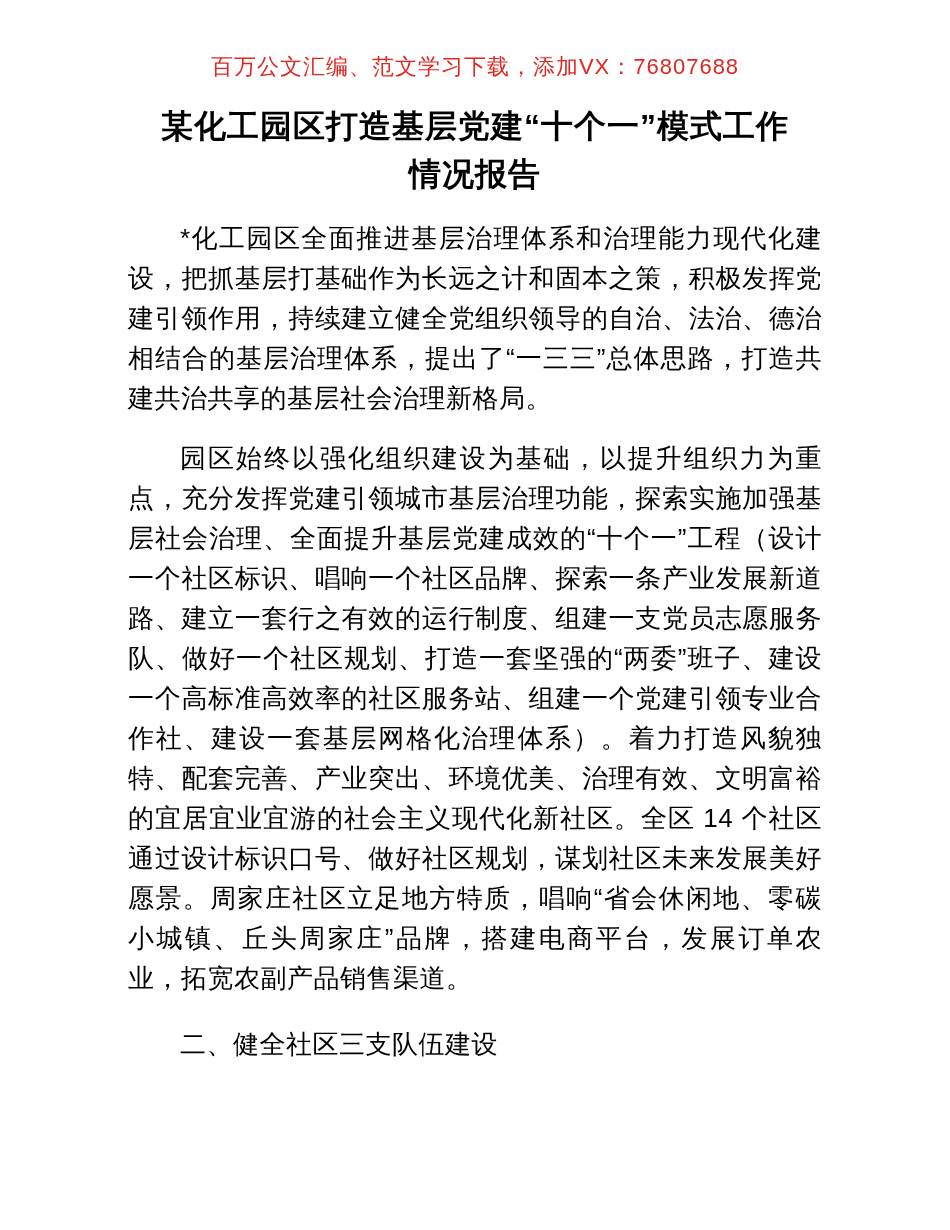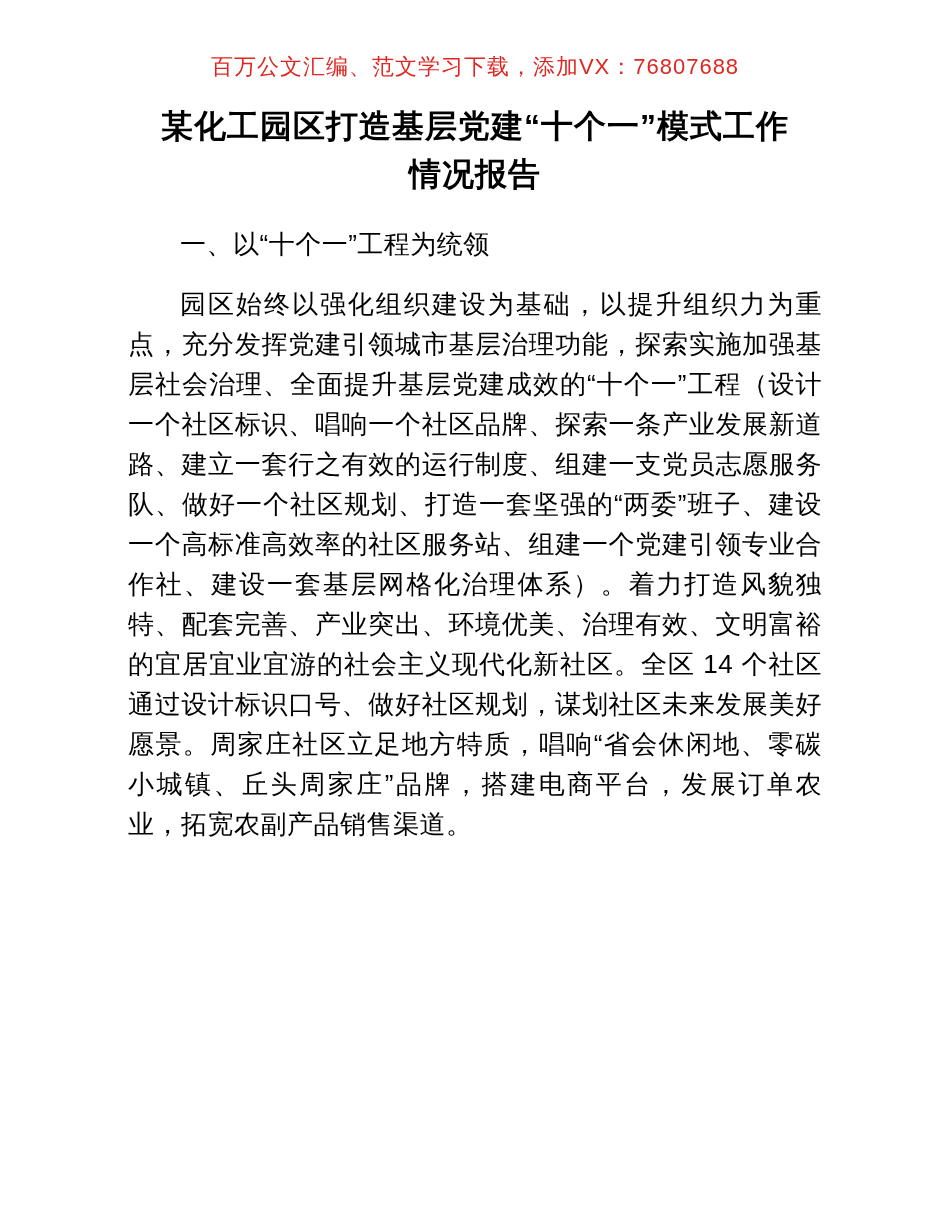--- a/index.html
+++ b/index.html
@@ -59,20 +59,21 @@
 <body>
 
 <div class="page">
 
   <div class="watermark">百万公文汇编、范文学习下载，添加VX：76807688</div>
 
   <h1 class="doc-title">某化工园区打造基层党建“十个一”模式工作情况报告</h1>
 
   <div class="content">
 
+    <p class="para">*化工园区全面推进基层治理体系和治理能力现代化建设，把抓基层打基础作为长远之计和固本之策，积极发挥党建引领作用，持续建立健全党组织领导的自治、法治、德治相结合的基层治理体系，提出了“一三三”总体思路，打造共建共治共享的基层社会治理新格局。</p>
 
-    <p class="heading">一、以“十个一”工程为统领</p>
 
     <p class="para">园区始终以强化组织建设为基础，以提升组织力为重点，充分发挥党建引领城市基层治理功能，探索实施加强基层社会治理、全面提升基层党建成效的“十个一”工程（设计一个社区标识、唱响一个社区品牌、探索一条产业发展新道路、建立一套行之有效的运行制度、组建一支党员志愿服务队、做好一个社区规划、打造一套坚强的“两委”班子、建设一个高标准高效率的社区服务站、组建一个党建引领专业合作社、建设一套基层网格化治理体系）。着力打造风貌独特、配套完善、产业突出、环境优美、治理有效、文明富裕的宜居宜业宜游的社会主义现代化新社区。全区 14 个社区通过设计标识口号、做好社区规划，谋划社区未来发展美好愿景。周家庄社区立足地方特质，唱响“省会休闲地、零碳小城镇、丘头周家庄”品牌，搭建电商平台，发展订单农业，拓宽农副产品销售渠道。</p>
 
+    <p class="heading">二、健全社区三支队伍建设</p>
 
   </div>
 </div>
 
 </body></html>

